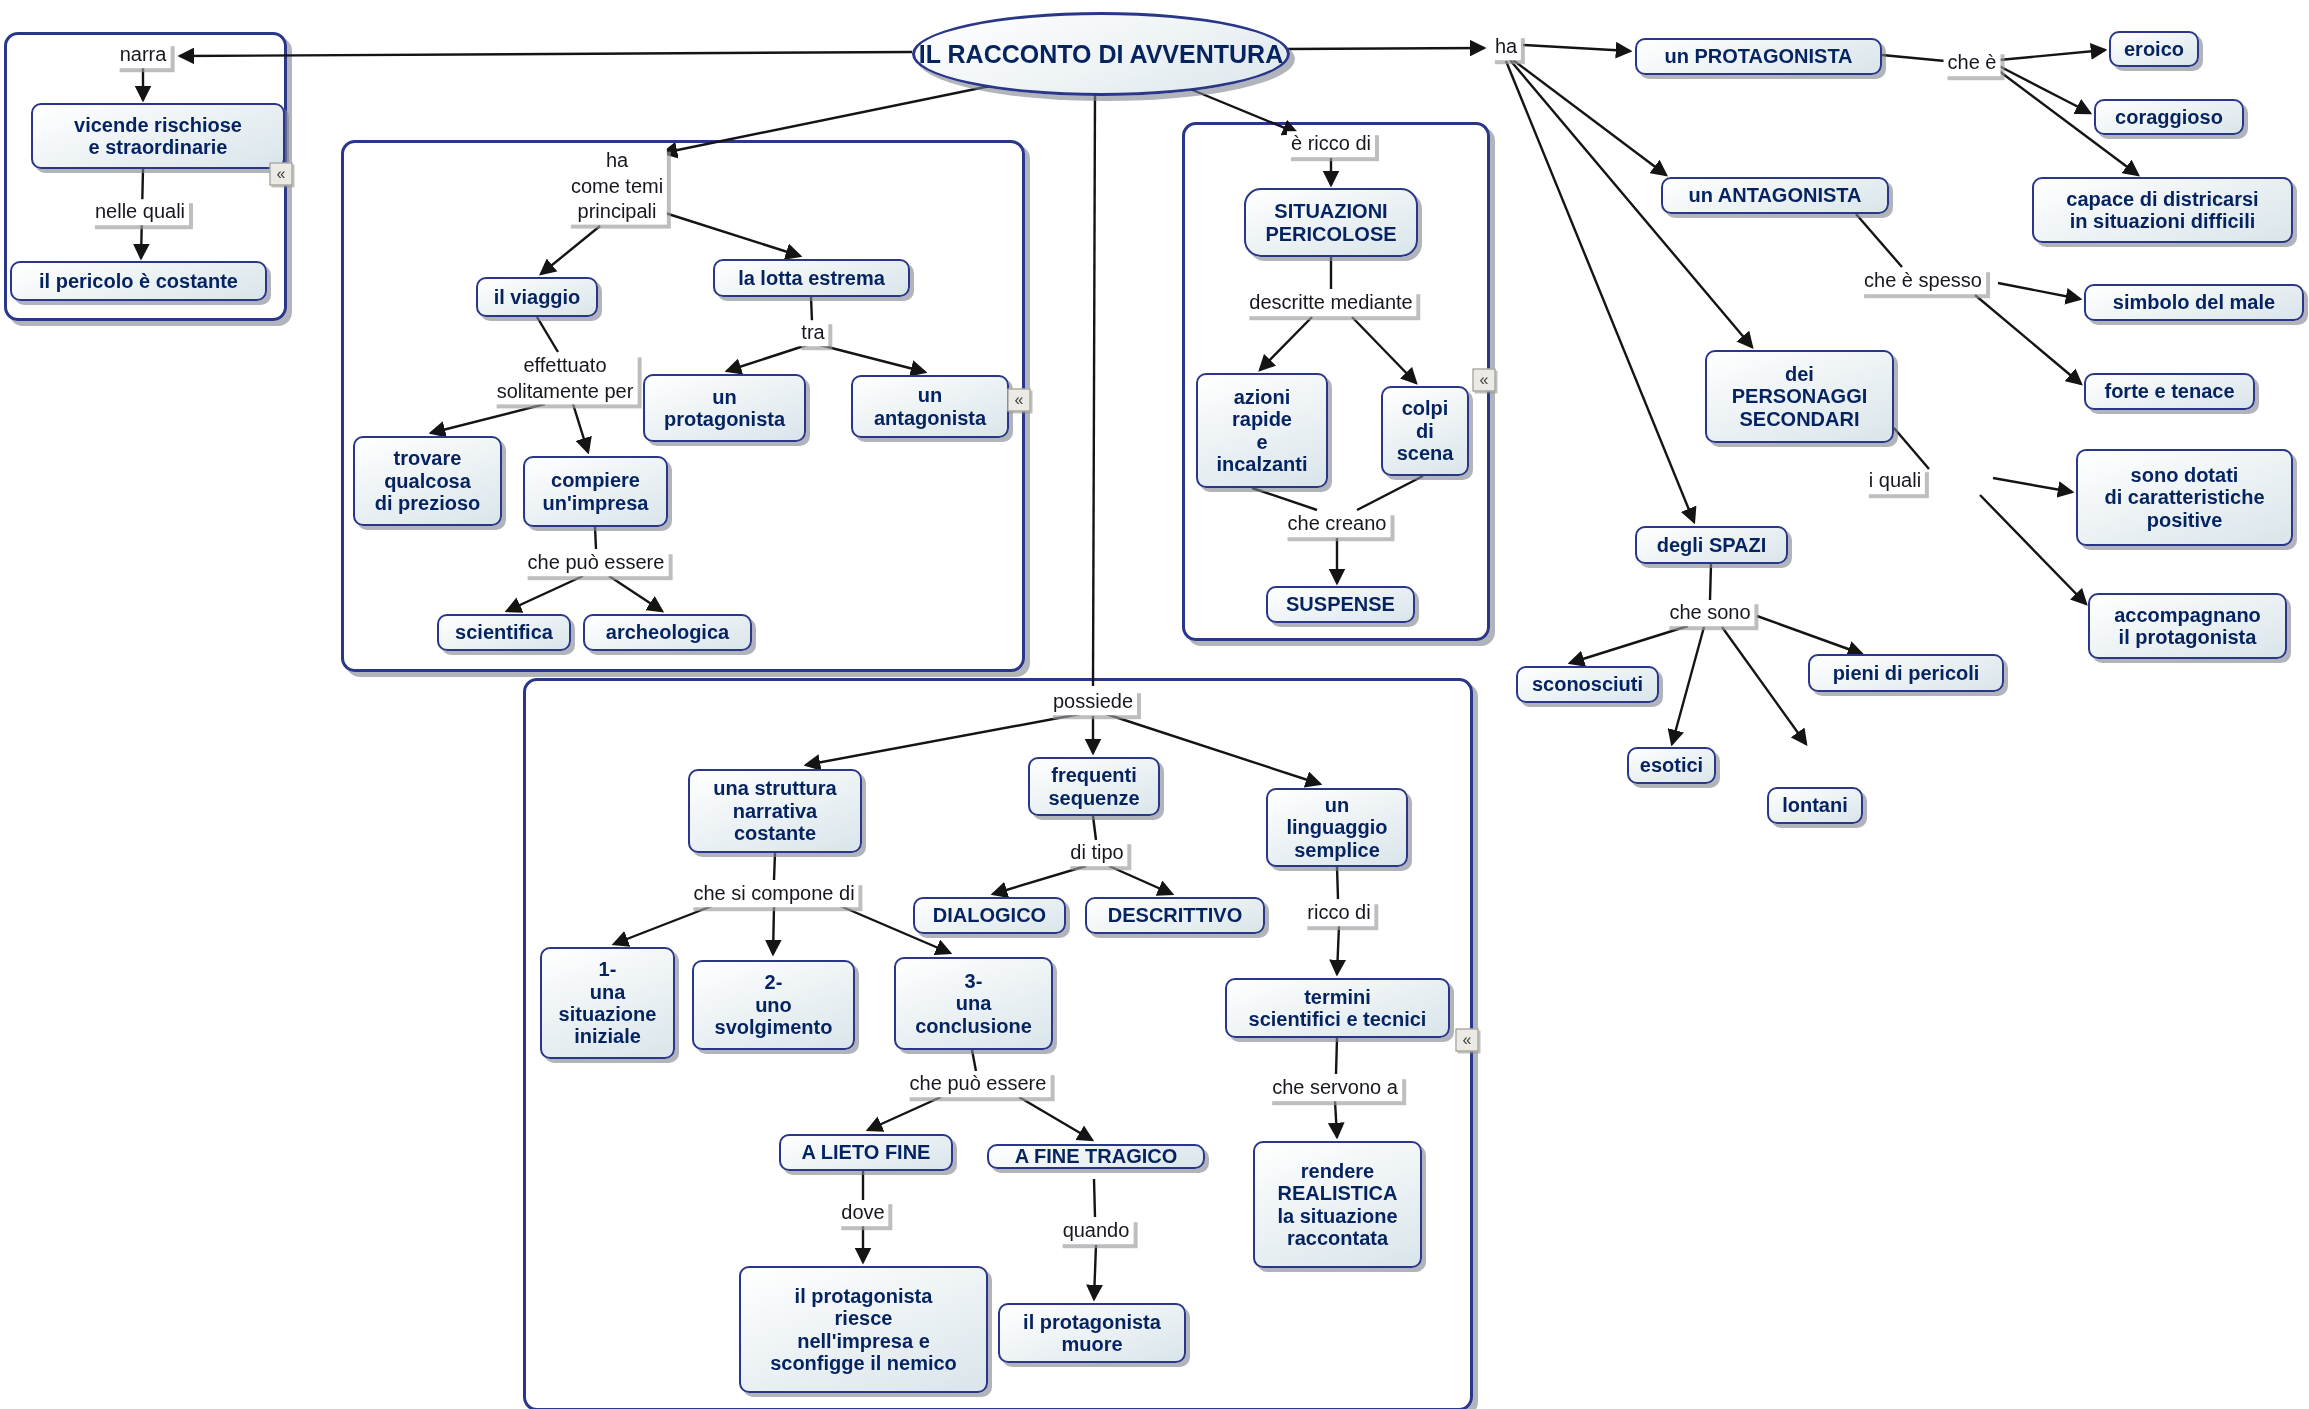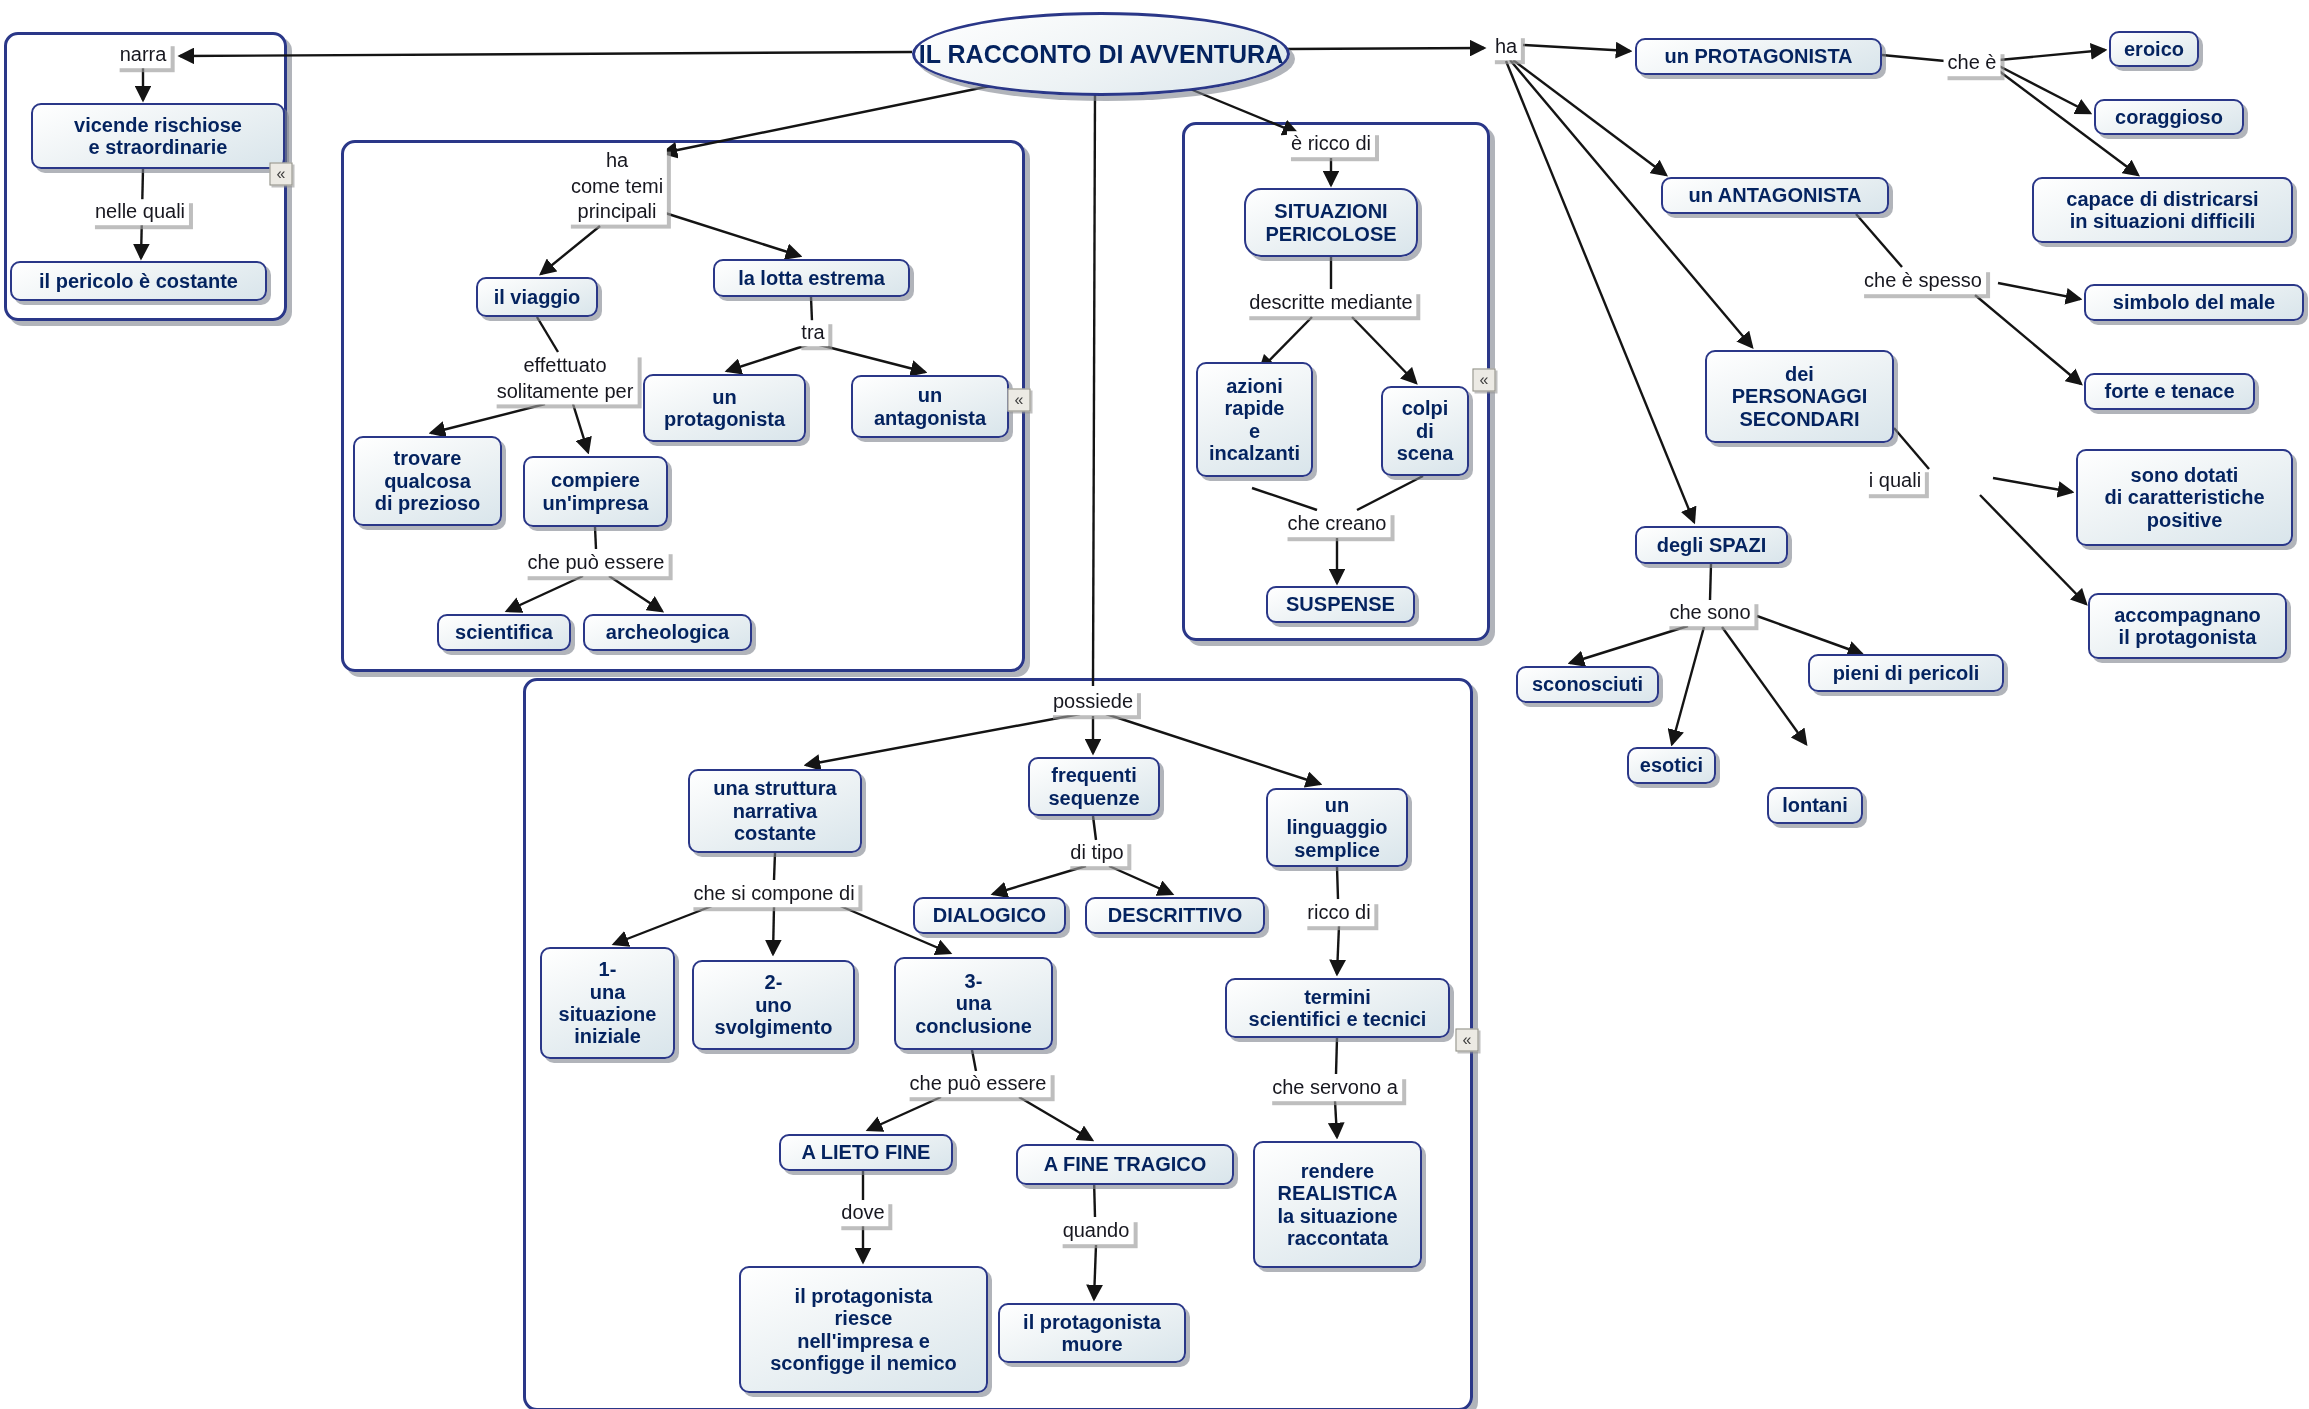--- a/index.html
+++ b/index.html
@@ -169,21 +169,21 @@
 antagonista</div>
 <div class="node" style="left:353px;top:436px;width:149px;height:90px;">trovare
 qualcosa
 di prezioso</div>
 <div class="node" style="left:523px;top:456px;width:145px;height:71px;">compiere
 un'impresa</div>
 <div class="node" style="left:437px;top:614px;width:134px;height:37px;">scientifica</div>
 <div class="node" style="left:583px;top:614px;width:169px;height:37px;">archeologica</div>
 <div class="node" style="left:1244px;top:188px;width:174px;height:69px;border-radius:17px;">SITUAZIONI
 PERICOLOSE</div>
-<div class="node" style="left:1196px;top:362px;width:117px;height:115px;">azioni
+<div class="node" style="left:1196px;top:373px;width:132px;height:115px;">azioni
 rapide
 e
 incalzanti</div>
 <div class="node" style="left:1381px;top:386px;width:88px;height:90px;">colpi
 di
 scena</div>
 <div class="node" style="left:1266px;top:586px;width:149px;height:37px;">SUSPENSE</div>
 <div class="node" style="left:1635px;top:38px;width:247px;height:37px;">un PROTAGONISTA</div>
 <div class="node" style="left:2109px;top:31px;width:90px;height:36px;">eroico</div>
 <div class="node" style="left:2094px;top:99px;width:150px;height:36px;">coraggioso</div>
@@ -221,21 +221,21 @@
 iniziale</div>
 <div class="node" style="left:692px;top:960px;width:163px;height:90px;">2-
 uno
 svolgimento</div>
 <div class="node" style="left:894px;top:957px;width:159px;height:93px;">3-
 una
 conclusione</div>
 <div class="node" style="left:1225px;top:978px;width:225px;height:60px;">termini
 scientifici e tecnici</div>
 <div class="node" style="left:779px;top:1134px;width:174px;height:37px;">A LIETO FINE</div>
-<div class="node" style="left:1016px;top:1144px;width:218px;height:41px;">A FINE TRAGICO</div>
+<div class="node" style="left:987px;top:1144px;width:218px;height:25px;">A FINE TRAGICO</div>
 <div class="node" style="left:1253px;top:1141px;width:169px;height:127px;">rendere
 REALISTICA
 la situazione
 raccontata</div>
 <div class="node" style="left:739px;top:1266px;width:249px;height:127px;">il protagonista
 riesce
 nell'impresa e
 sconfigge il nemico</div>
 <div class="node" style="left:998px;top:1303px;width:188px;height:60px;">il protagonista
 muore</div>

